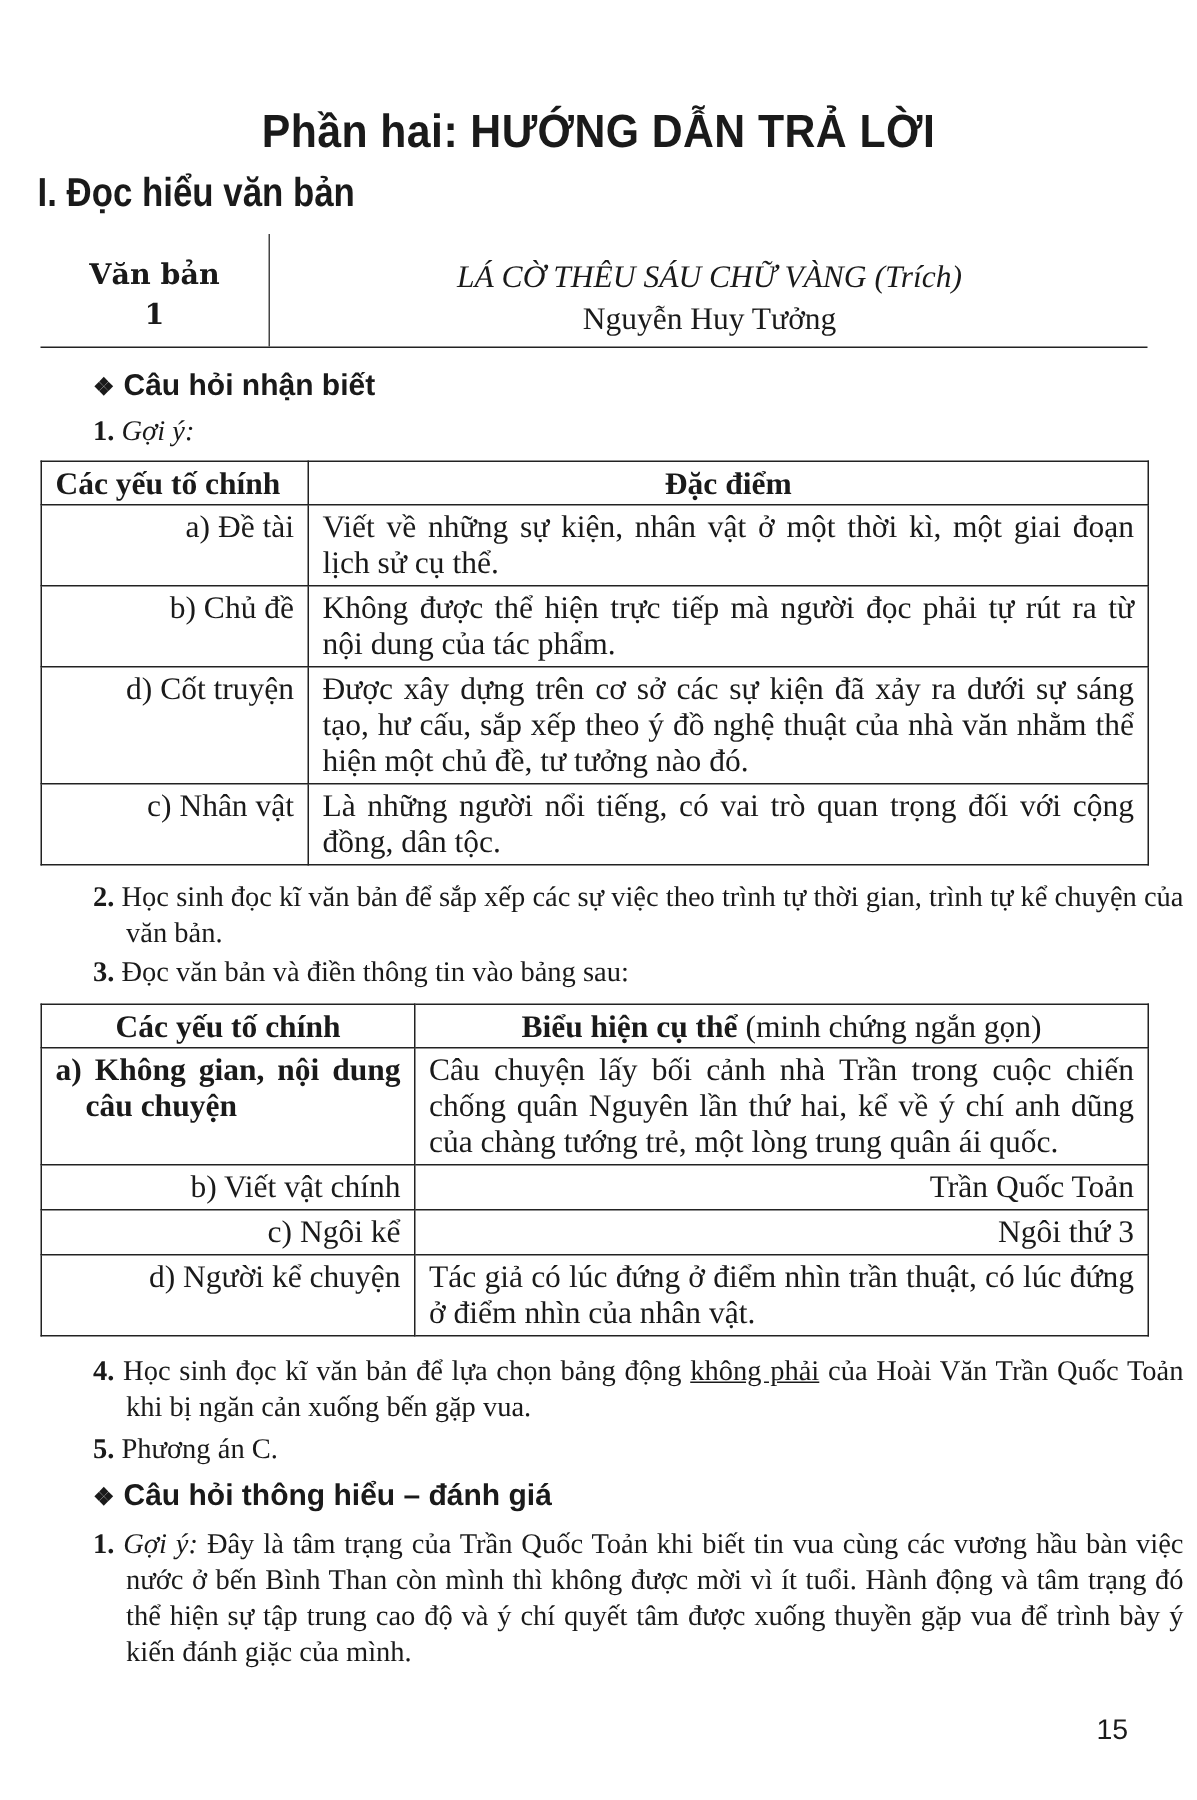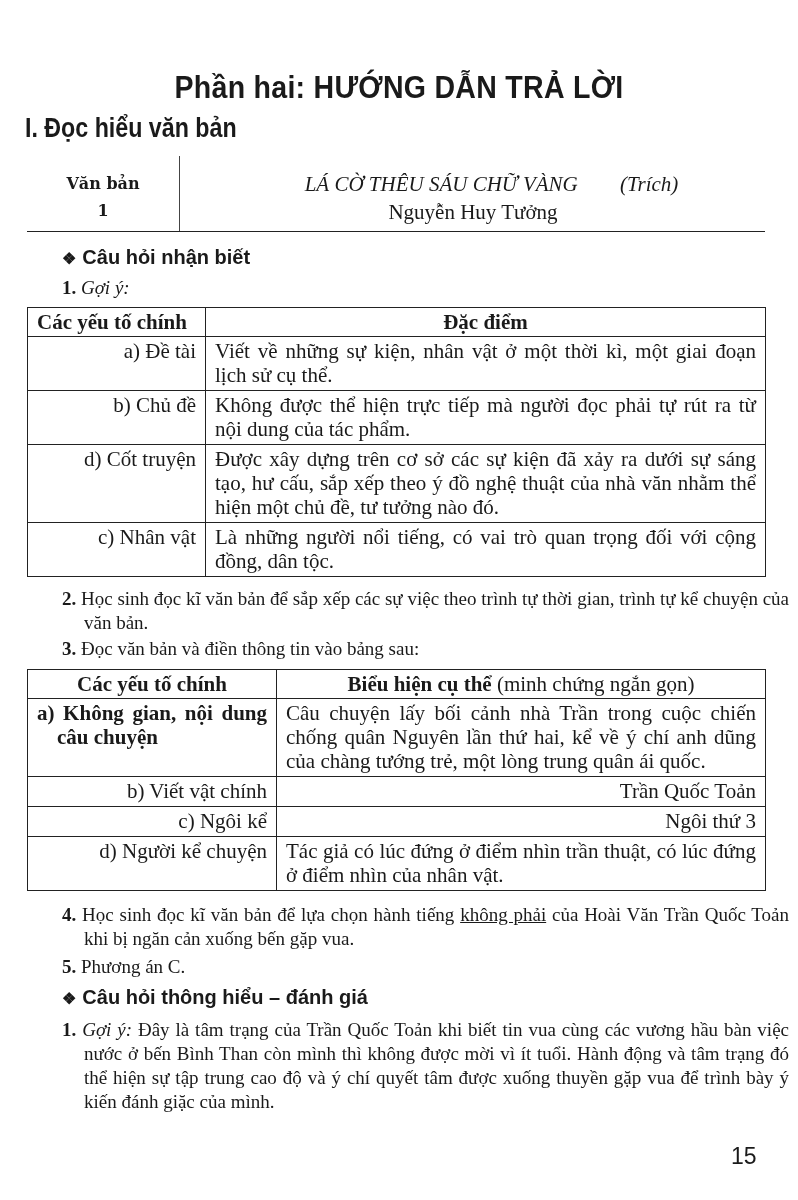--- a/index.html
+++ b/index.html
@@ -25,27 +25,27 @@
     }
 
     .text-block {
       position: absolute; left: 27px; top: 156px; width: 738px; height: 75px;
       border-bottom: 1.5px solid #222;
     }
     .text-block .label {
       position: absolute; left: 0; top: 0; width: 153px; height: 75px;
       border-right: 1px solid #444;
       text-align: center; font-weight: bold; font-family: "DejaVu Serif", serif;
-      font-size: 16px; line-height: 27px; padding-top: 14px; box-sizing: border-box;
+      font-size: 19px; line-height: 27px; padding-top: 14px; box-sizing: border-box;
     }
     .text-block .info {
       position: absolute; left: 154px; top: 0; right: 0; height: 75px;
       text-align: center; font-size: 21px; line-height: 28px; padding-top: 14px; box-sizing: border-box;
     }
-    .text-block .info .work-title { font-style: italic; margin-left: 37px; }
+    .text-block .info .work-title { font-style: italic; }
 
     .sub-heading {
       position: absolute; left: 62px;
       font-family: "Liberation Sans", sans-serif; font-weight: bold; font-size: 20px;
     }
     .sub-heading .diamond { font-size: 16px; margin-right: 6px; }
 
     .para {
       position: absolute; left: 38px; width: 727px;
       font-size: 19px; line-height: 24px; text-align: justify; margin-left: 24px;
@@ -62,21 +62,21 @@
     table.t th, table.t td {
       border: 1.3px solid #222; vertical-align: top; padding: 2px 9px 3px 9px;
       text-align: right;
     }
     table.t th { font-weight: bold; text-align: center; padding-top: 2px; padding-bottom: 2px; }
     table.t td.just { text-align: justify; }
     table.t th .normal { font-weight: normal; }
 
     .page-number {
       position: absolute; left: 731px; top: 1143px;
-      font-family: "Liberation Sans", sans-serif; font-size: 23px;
+      font-family: "Liberation Sans", sans-serif; font-size: 19px;
     }
   </style>
 </head>
 <body>
 
 <div class="page">
 
   <div class="part-title">Phần hai: HƯỚNG DẪN TRẢ LỜI</div>
   <div class="section-title">I. Đọc hiểu văn bản</div>
 
@@ -166,21 +166,21 @@
       <td>Ngôi thứ 3</td>
     </tr>
     <tr>
       <td>d) Người kể chuyện</td>
       <td class="just">Tác giả có lúc đứng ở điểm nhìn trần thuật, có lúc đứng ở điểm nhìn của nhân vật.</td>
     </tr>
   </tbody>
     </table>
 
   <div class="para" style="top:903px;">
-    <span class="hang"><span class="num">4.</span> <span>Học sinh đọc kĩ văn bản để lựa chọn hành tiếng </span><span class="u">không phải</span><span> của Hoài Văn Trần Quốc Toản khi bị ngăn cản xuống bến gặp vua.</span></span>
+    <span class="hang"><span class="num">4.</span> <span>Học sinh đọc kĩ văn bản để lựa chọn bảng động </span><span class="u">không phải</span><span> của Hoài Văn Trần Quốc Toản khi bị ngăn cản xuống bến gặp vua.</span></span>
   </div>
 
   <div class="para" style="top:955px;">
     <span class="num">5.</span>
     <span>Phương án C.</span>
   </div>
 
   <div class="sub-heading" style="top:986px;">
     <span class="diamond">❖</span><span>Câu hỏi thông hiểu – đánh giá</span>
   </div>

